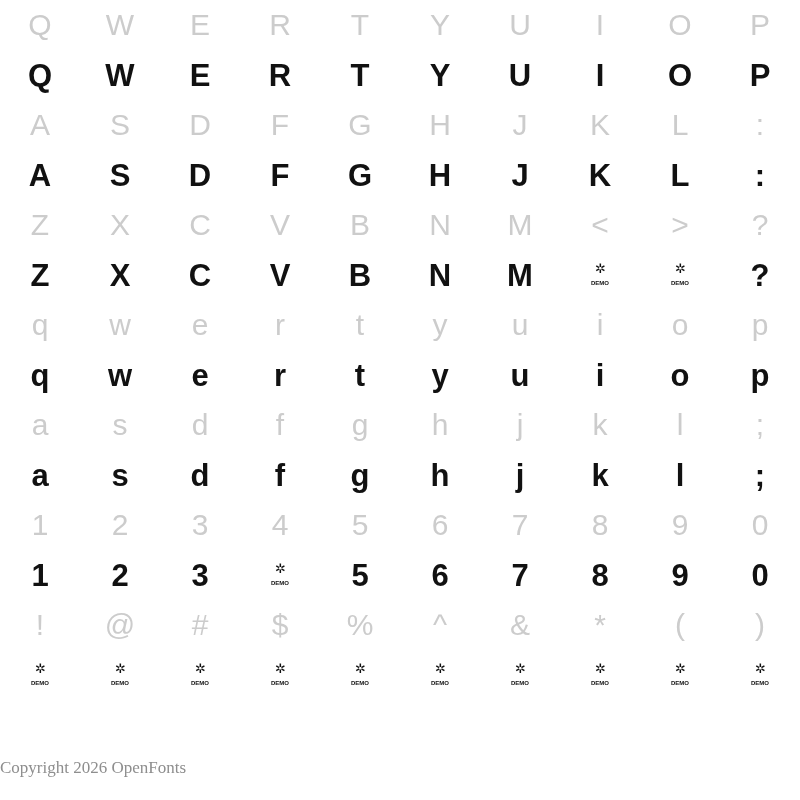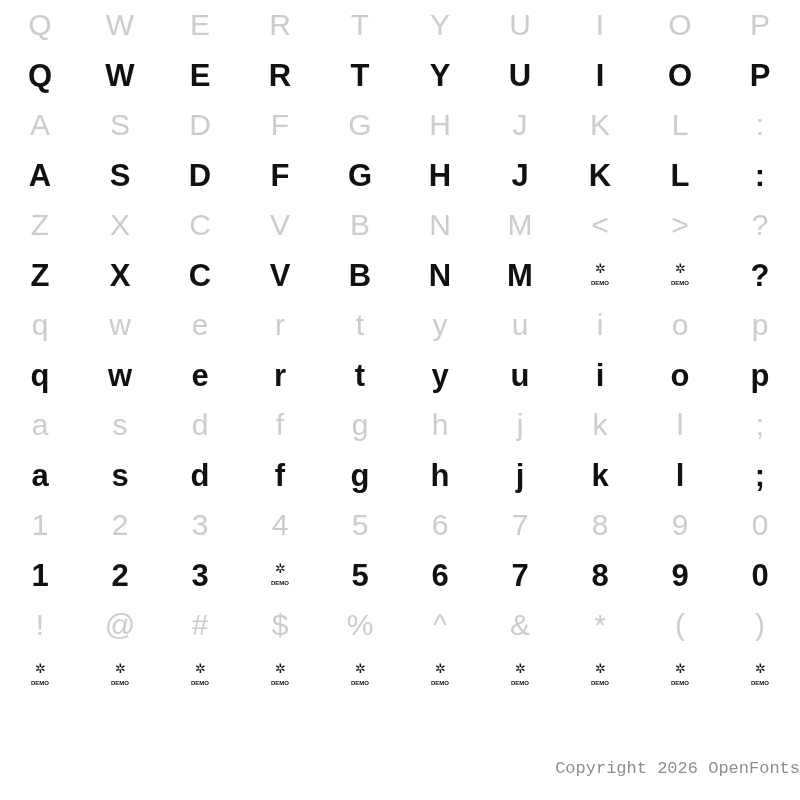--- a/index.html
+++ b/index.html
@@ -89,24 +89,24 @@
     color: #111;
     font-weight: bold;
     font-family: "Liberation Sans", sans-serif;
   }
 
   #footer {
     position: absolute;
     left: 0;
     right: 0;
     bottom: 22px;
-    text-align: right;
+    text-align: left;
     color: #8e8e8e;
     font-size: 17px;
-    font-family: Liberation Mono, monospace;
+    font-family: Liberation Serif, serif;
   }
 </style>
 </head>
 <body>
 
 <div id="sheet">
     <div class="row light">
       <div class="cell">Q</div>
       <div class="cell">W</div>
       <div class="cell">E</div>

